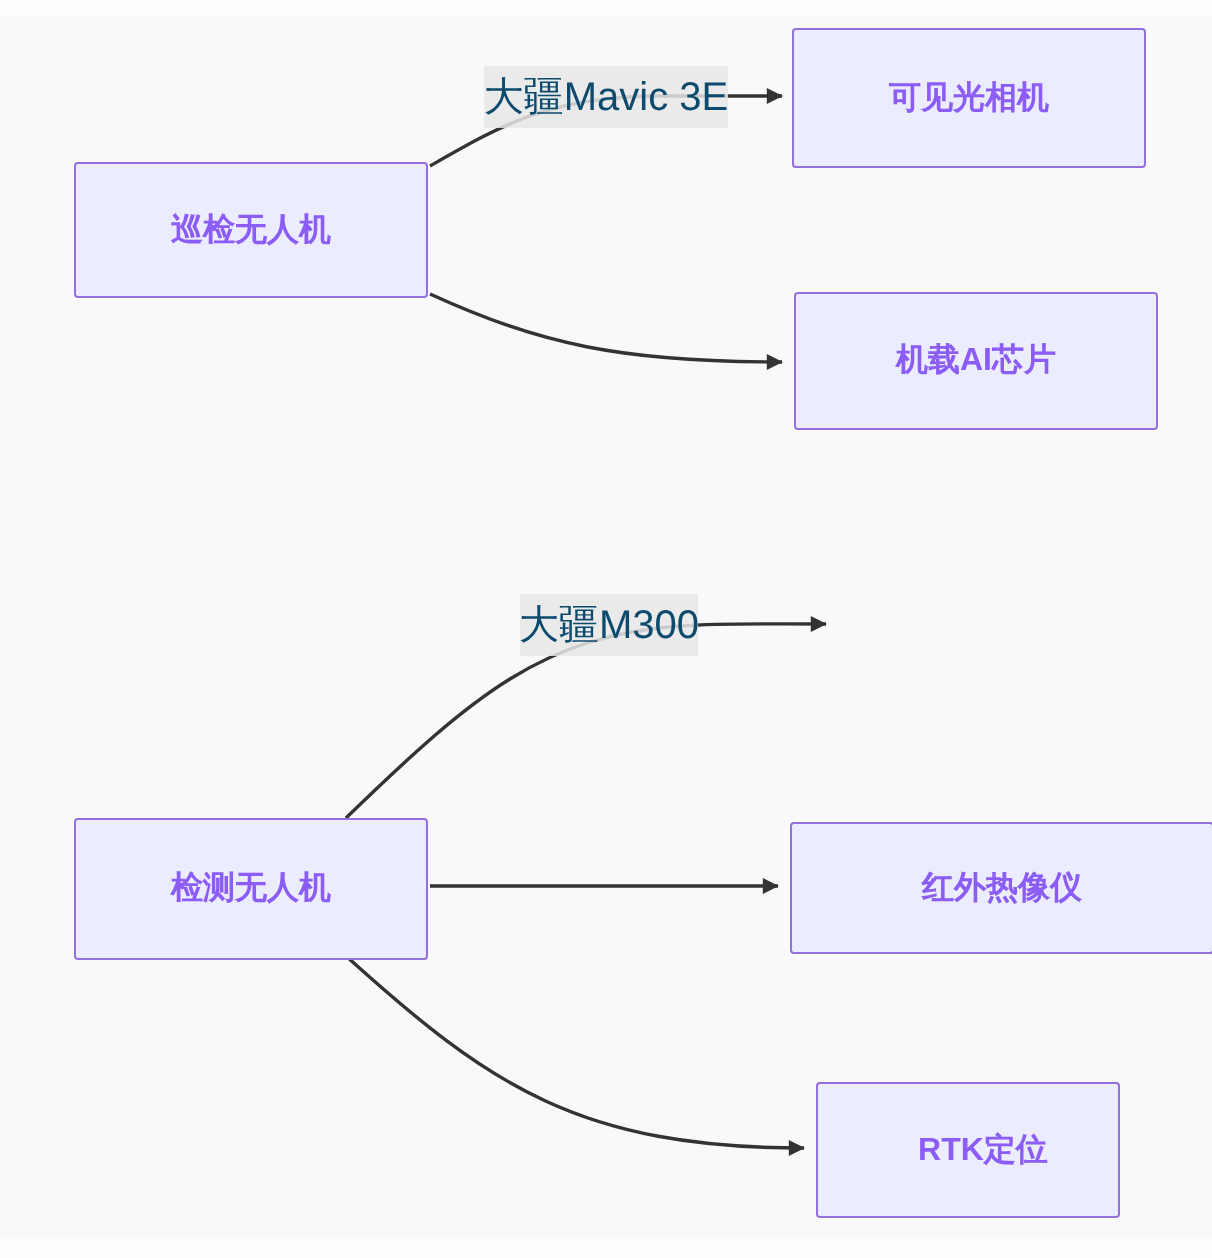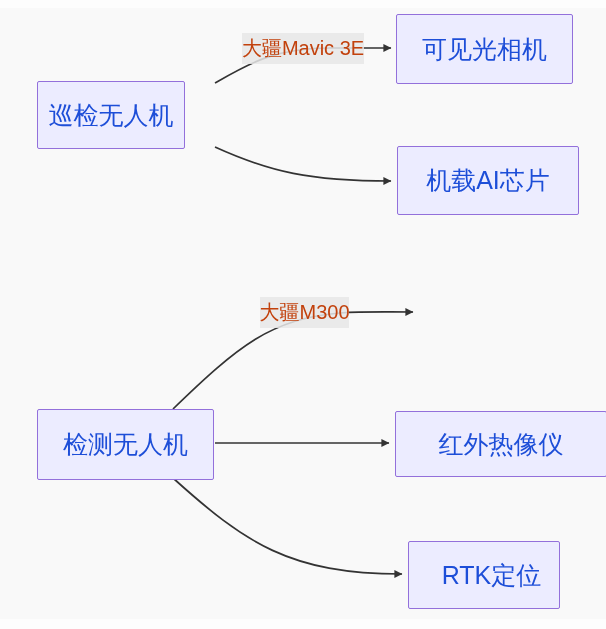--- a/index.html
+++ b/index.html
@@ -27,35 +27,36 @@
     fill: none;
     stroke: #333333;
     stroke-width: 1.7px;
   }
   .node {
     position: absolute;
     display: flex; align-items: center; justify-content: center;
     background: #ececff;
     border: 1.5px solid #9370db;
     border-radius: 2px;
-    color: #1d4ed8;
-    font-size: 25px;
+    color: #8b5cf6;
+    font-size: 16px;
     text-align: center;
     white-space: nowrap;
+    font-weight: bold;
   }
   .edge-label {
     position: absolute;
     display: flex; align-items: center; justify-content: center;
     background: rgba(232,232,232,0.85);
-    color: #c2410c;
+    color: #0c4a6e;
     font-size: 20px;
     white-space: nowrap;
   }
   
-  .n-patrol   { left: 37px;  top: 81px;  width: 148px; height: 68px; }
+  .n-patrol   { left: 37px;  top: 81px;  width: 177px; height: 68px; }
   .n-camera   { left: 396px; top: 14px;  width: 177px; height: 70px; }
   .n-chip     { left: 397px; top: 146px; width: 182px; height: 69px; }
   .n-detect   { left: 37px;  top: 409px; width: 177px; height: 71px; }
   .n-lidar    { left: 419px; top: 277px; width: 128px; height: 70px; }
   .n-thermal  { left: 395px; top: 411px; width: 212px; height: 66px; }
   .n-rtk      { left: 408px; top: 541px; width: 152px; height: 68px; padding-left: 15px; }
   
   .l-mavic { left: 242px; top: 33px;  width: 122px; height: 31px; }
   .l-m300  { left: 260px; top: 297px; width: 89px;  height: 31px; text-align: right; }
 </style>

